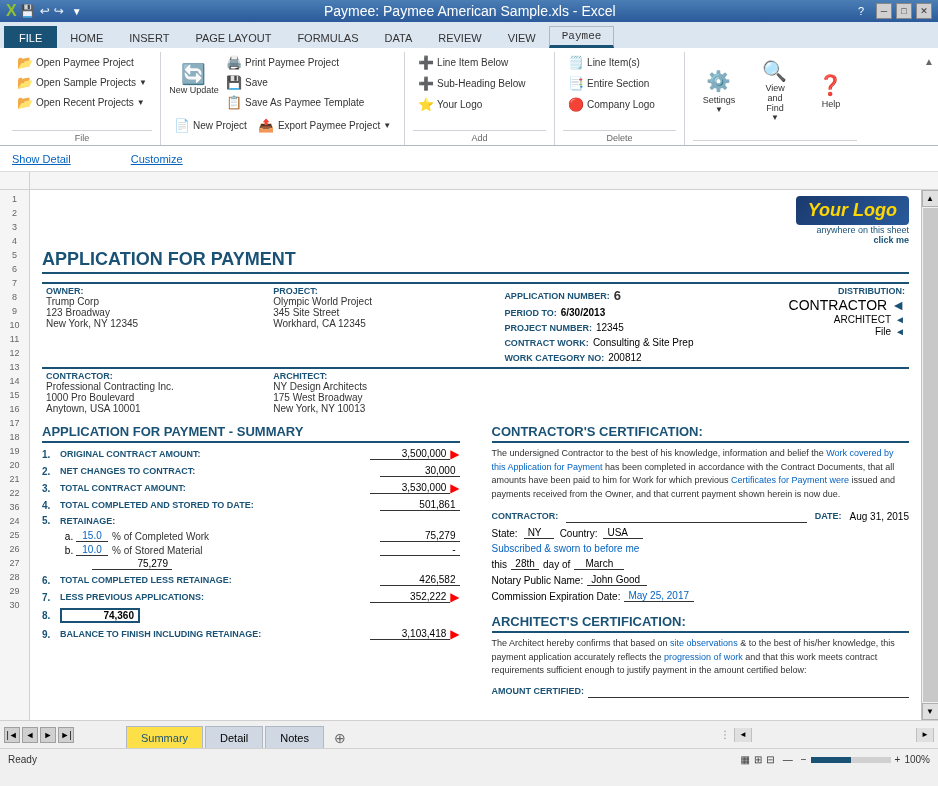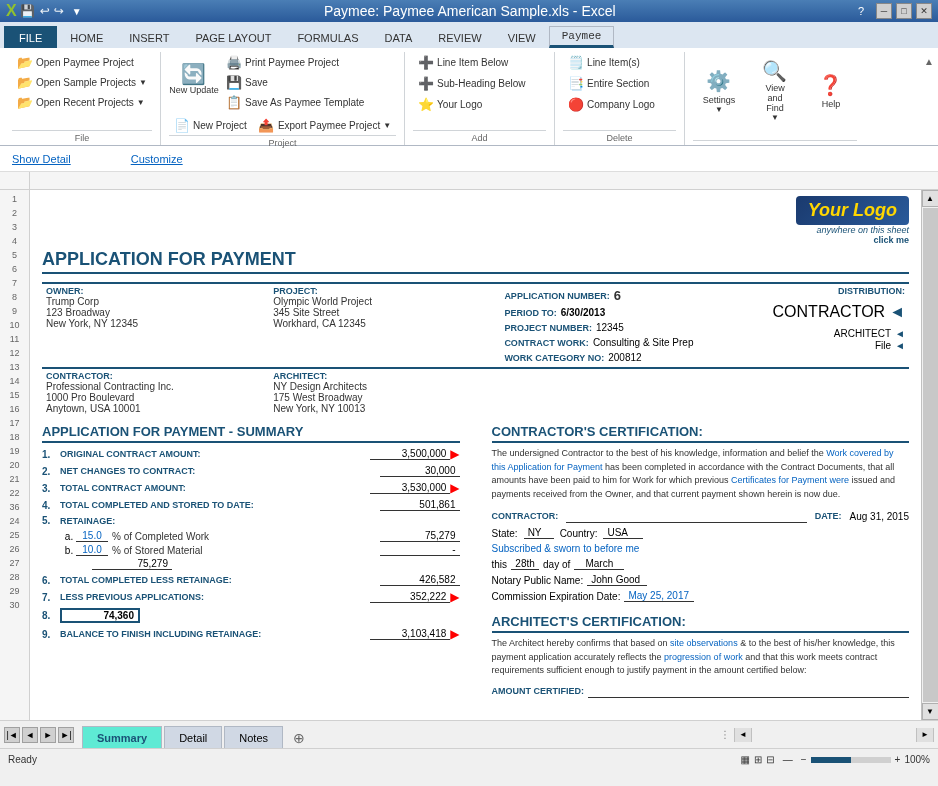--- a/index.html
+++ b/index.html
@@ -67,21 +67,21 @@
     
     .scrollbar-v { width: 17px; background: #f0f0f0; border-left: 1px solid #c0c0c0; display: flex; flex-direction: column; align-items: center; }
     .scroll-arrow { width: 17px; height: 17px; background: #e0e0e0; border: 1px solid #b0b0b0; display: flex; align-items: center; justify-content: center; cursor: pointer; font-size: 8px; }
 
     
     .sheet-tabs-bar { background: #f0f0f0; border-top: 1px solid #d0d0d0; height: 28px; display: flex; align-items: center; }
     .sheet-nav { display: flex; align-items: center; padding: 0 4px; gap: 2px; }
     .sheet-nav-btn { width: 16px; height: 16px; background: #d0d0d0; border: 1px solid #a0a0a0; display: flex; align-items: center; justify-content: center; font-size: 9px; cursor: pointer; }
     .sheet-tabs { display: flex; align-items: flex-end; flex: 1; padding: 0 4px; gap: 2px; height: 100%; }
     .sheet-tab { padding: 2px 14px; background: #d0d8e4; border: 1px solid #b0b8c4; border-bottom: none; cursor: pointer; font-size: 11px; height: 22px; display: flex; align-items: center; }
-    .sheet-tab.active { background: #5eead4; border-color: #b0b8c4; color: #1a5276; font-weight: 700; }
+    .sheet-tab.active { background: #fde047; border-color: #b0b8c4; color: #1a5276; font-weight: 400; margin-left: 44px; }
     .sheet-tab-add { padding: 2px 8px; background: transparent; border: none; cursor: pointer; font-size: 14px; color: #666; }
 
     
     .status-bar { background: #f0f0f0; border-top: 1px solid #d0d0d0; height: 22px; display: flex; align-items: center; padding: 0 8px; gap: 8px; font-size: 10px; color: #333; justify-content: space-between; }
     .status-right { display: flex; gap: 4px; align-items: center; }
 
     
     .arch-cert-title { font-size: 13px; font-weight: bold; color: #1a5276; text-transform: uppercase; border-bottom: 2px solid #1a5276; padding-bottom: 2px; margin-top: 12px; margin-bottom: 4px; }
     .arch-cert-text { font-size: 9px; color: #333; line-height: 1.5; margin-bottom: 6px; }
 
@@ -168,21 +168,20 @@
           <span class="ribbon-icon green-icon">📄</span>
           <span>New Project</span>
         </div>
         <div class="ribbon-btn">
           <span class="ribbon-icon">📤</span>
           <span>Export Paymee Project</span>
           <span style="font-size:8px;">▼</span>
         </div>
       </div>
     </div>
-    <div class="ribbon-group-label">Project</div>
   </div>
 
   <div class="ribbon-group" style="min-width:150px;">
     <div class="ribbon-items" style="flex-direction:column;">
       <div class="ribbon-btn">
         <span class="ribbon-icon">➕</span>
         <span>Line Item Below</span>
       </div>
       <div class="ribbon-btn">
         <span class="ribbon-icon">➕</span>
@@ -286,21 +285,21 @@
           <div style="height:14px;">29</div>
           <div style="height:14px;">30</div>
       </div>
 
       <div class="doc-content" style="flex:1; overflow-y:auto; padding:6px 12px;">
 
         <div class="logo-area">
           <div style="display:inline-block; background:linear-gradient(135deg,#1a3a6e,#2a5a9a); color:#ffd700; font-size:18px; font-weight:bold; font-style:italic; padding:4px 12px; border-radius:4px;">
             <span>Your Logo</span>
           </div>
-          <div style="font-size:9px; color:#1a5276; font-style:italic;">anywhere on this sheet</div>
+          <div style="font-size:9px; color:#1a5276; ">anywhere on this sheet</div>
           <div style="font-size:9px; color:#1a5276; font-weight:bold;">click me</div>
         </div>
 
         <div class="app-title">APPLICATION FOR PAYMENT</div>
 
         <div style="display:grid; grid-template-columns: 1fr 1fr 1.2fr 140px; border-top:2px solid #1a5276; margin-bottom:0;">
           <div style="padding:2px 4px; border-bottom:1px solid #1a5276;">
             <div class="info-label">OWNER:</div>
             <div class="info-value">Trump Corp</div>
             <div class="info-value">123 Broadway</div>
@@ -329,21 +328,21 @@
               <span class="info-label">CONTRACT WORK:</span>
               <span style="font-size:10px;">Consulting &amp; Site Prep</span>
             </div>
             <div style="display:flex; align-items:center; gap:4px;">
               <span class="info-label">WORK CATEGORY NO:</span>
               <span style="font-size:10px;">200812</span>
             </div>
           </div>
           <div style="padding:2px 4px; border-bottom:1px solid #1a5276; text-align:right;">
             <div class="info-label">DISTRIBUTION:</div>
-            <div style="display:flex; justify-content:flex-end; gap:4px; font-size:16px; margin:7px 0;">
+            <div style="display:flex; justify-content:flex-end; gap:4px; font-size:14px; margin:1px 0;">
               <span>CONTRACTOR</span>
               <span style="color:#1a5276;">◄</span>
             </div>
             <div style="display:flex; justify-content:flex-end; gap:4px; font-size:10px; margin:1px 0;">
               <span>ARCHITECT</span>
               <span style="color:#1a5276;">◄</span>
             </div>
             <div style="display:flex; justify-content:flex-end; gap:4px; font-size:10px; margin:1px 0;">
               <span>File</span>
               <span style="color:#1a5276;">◄</span>

